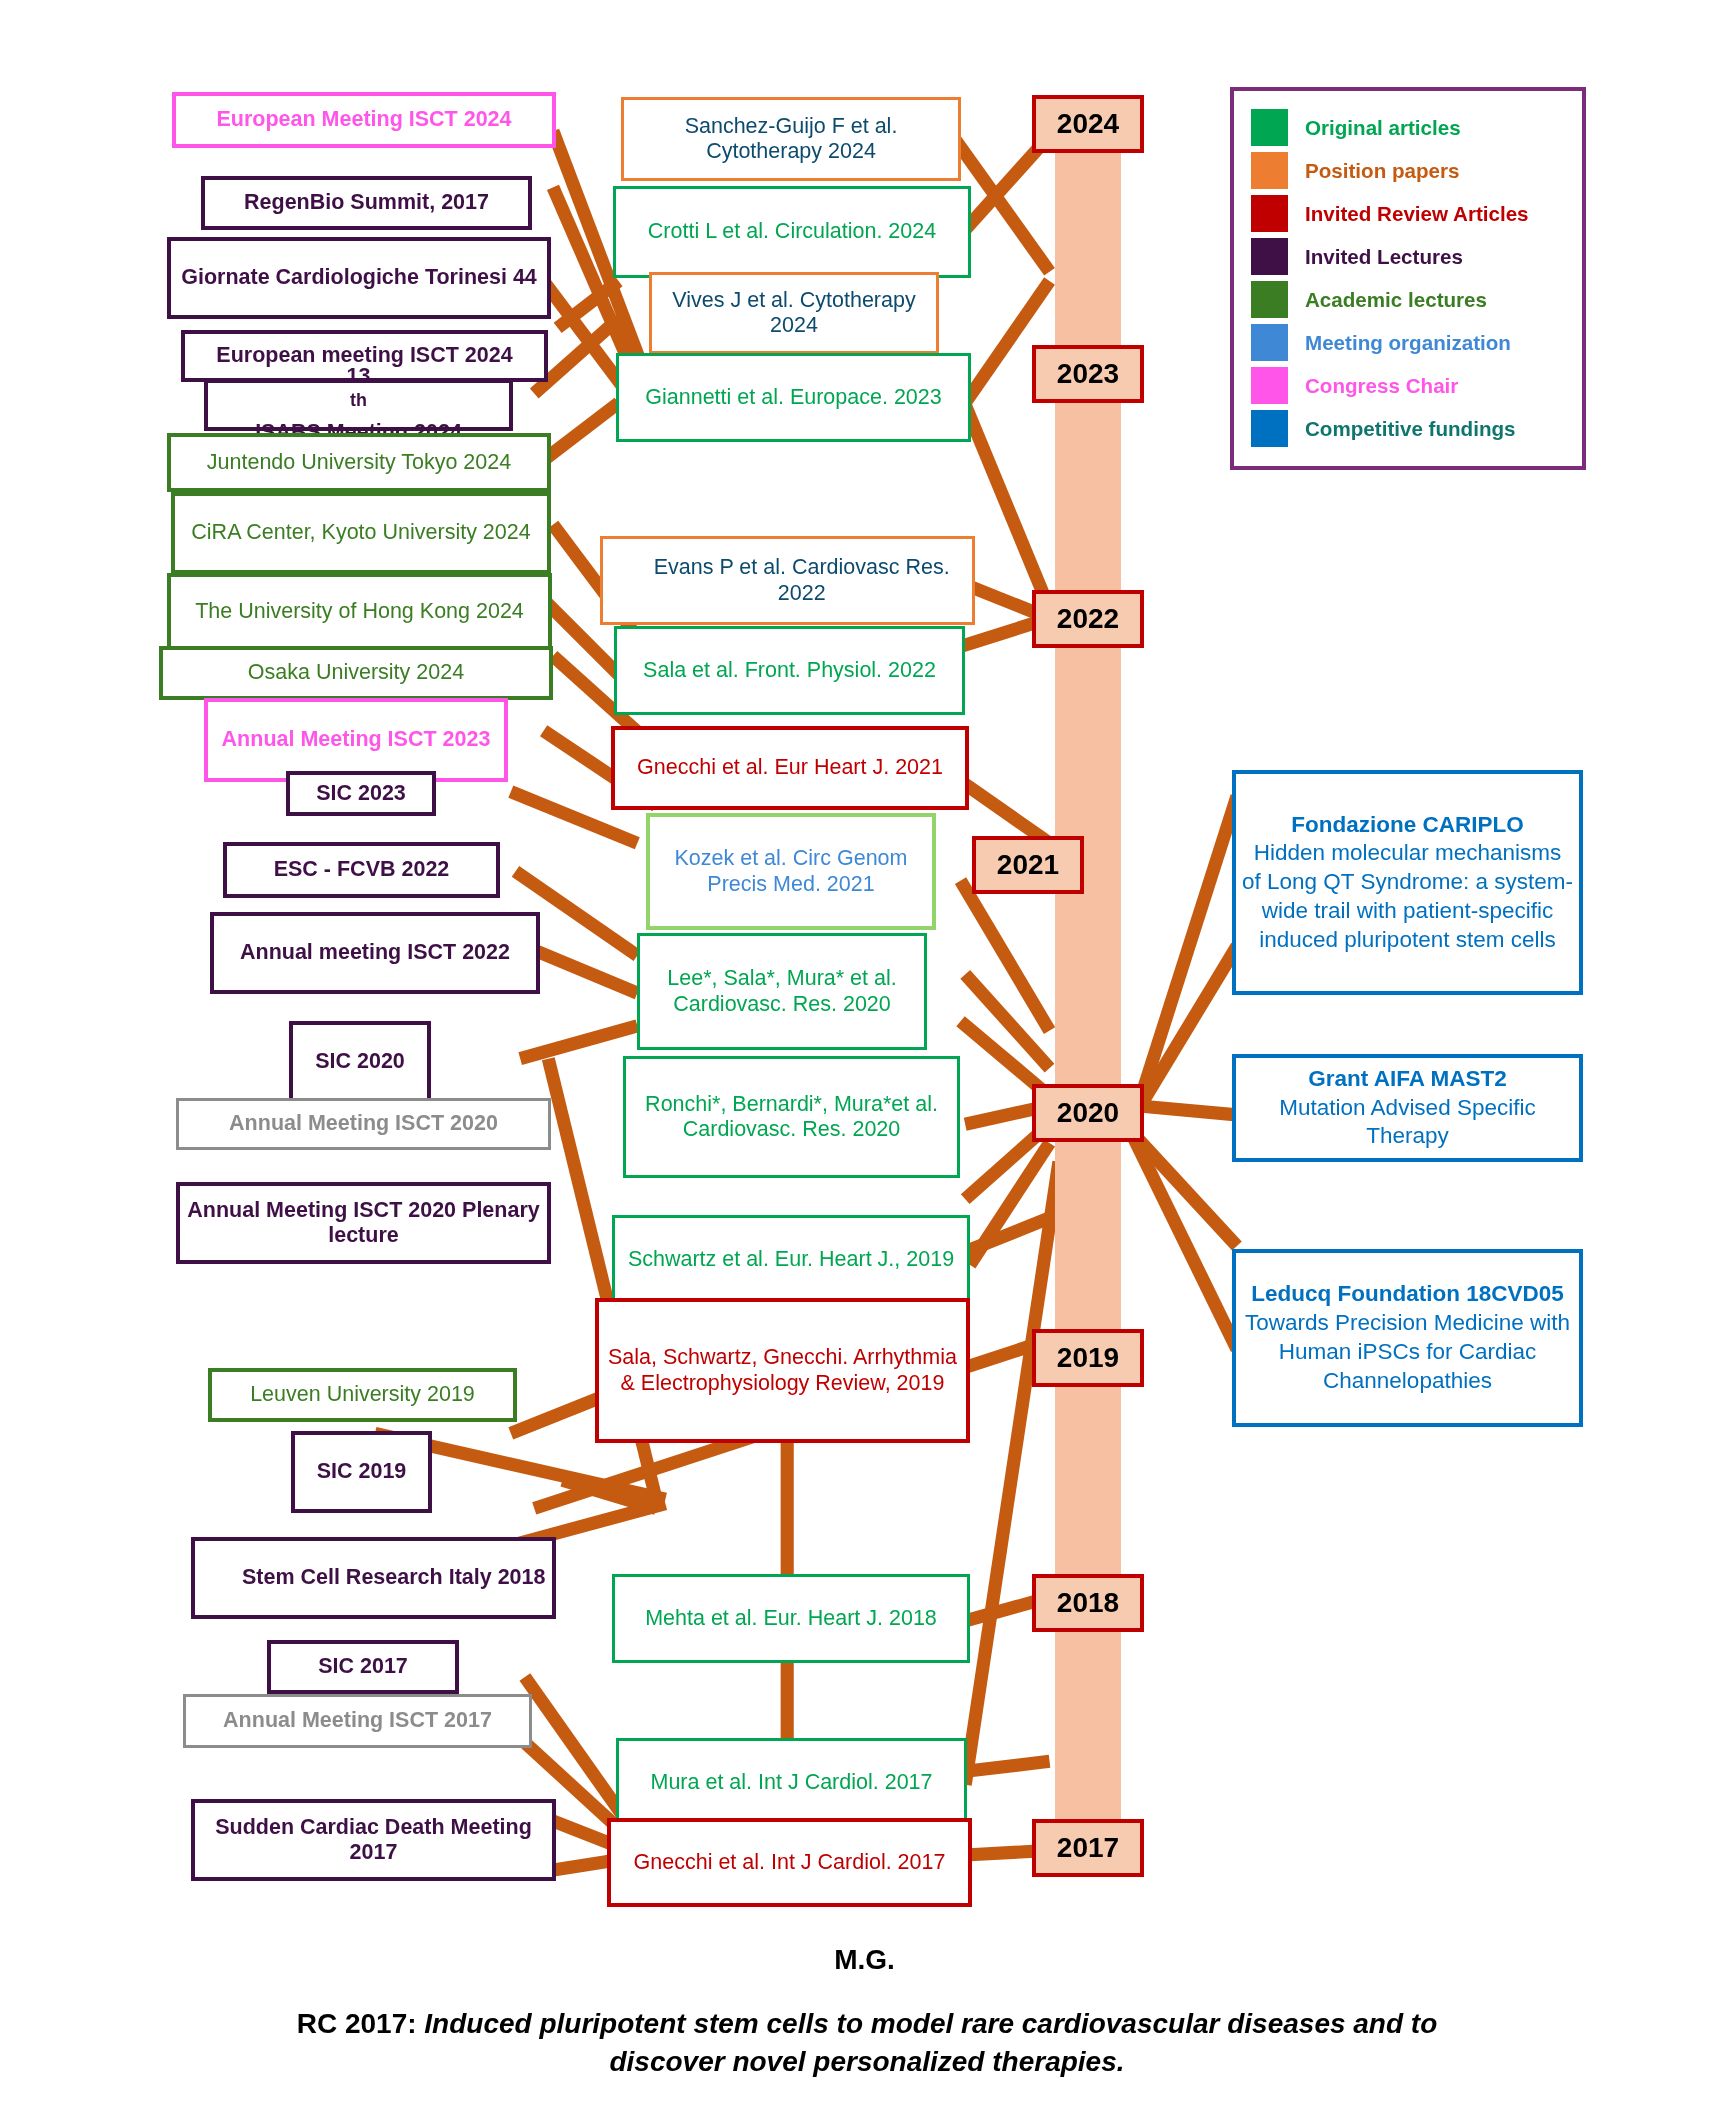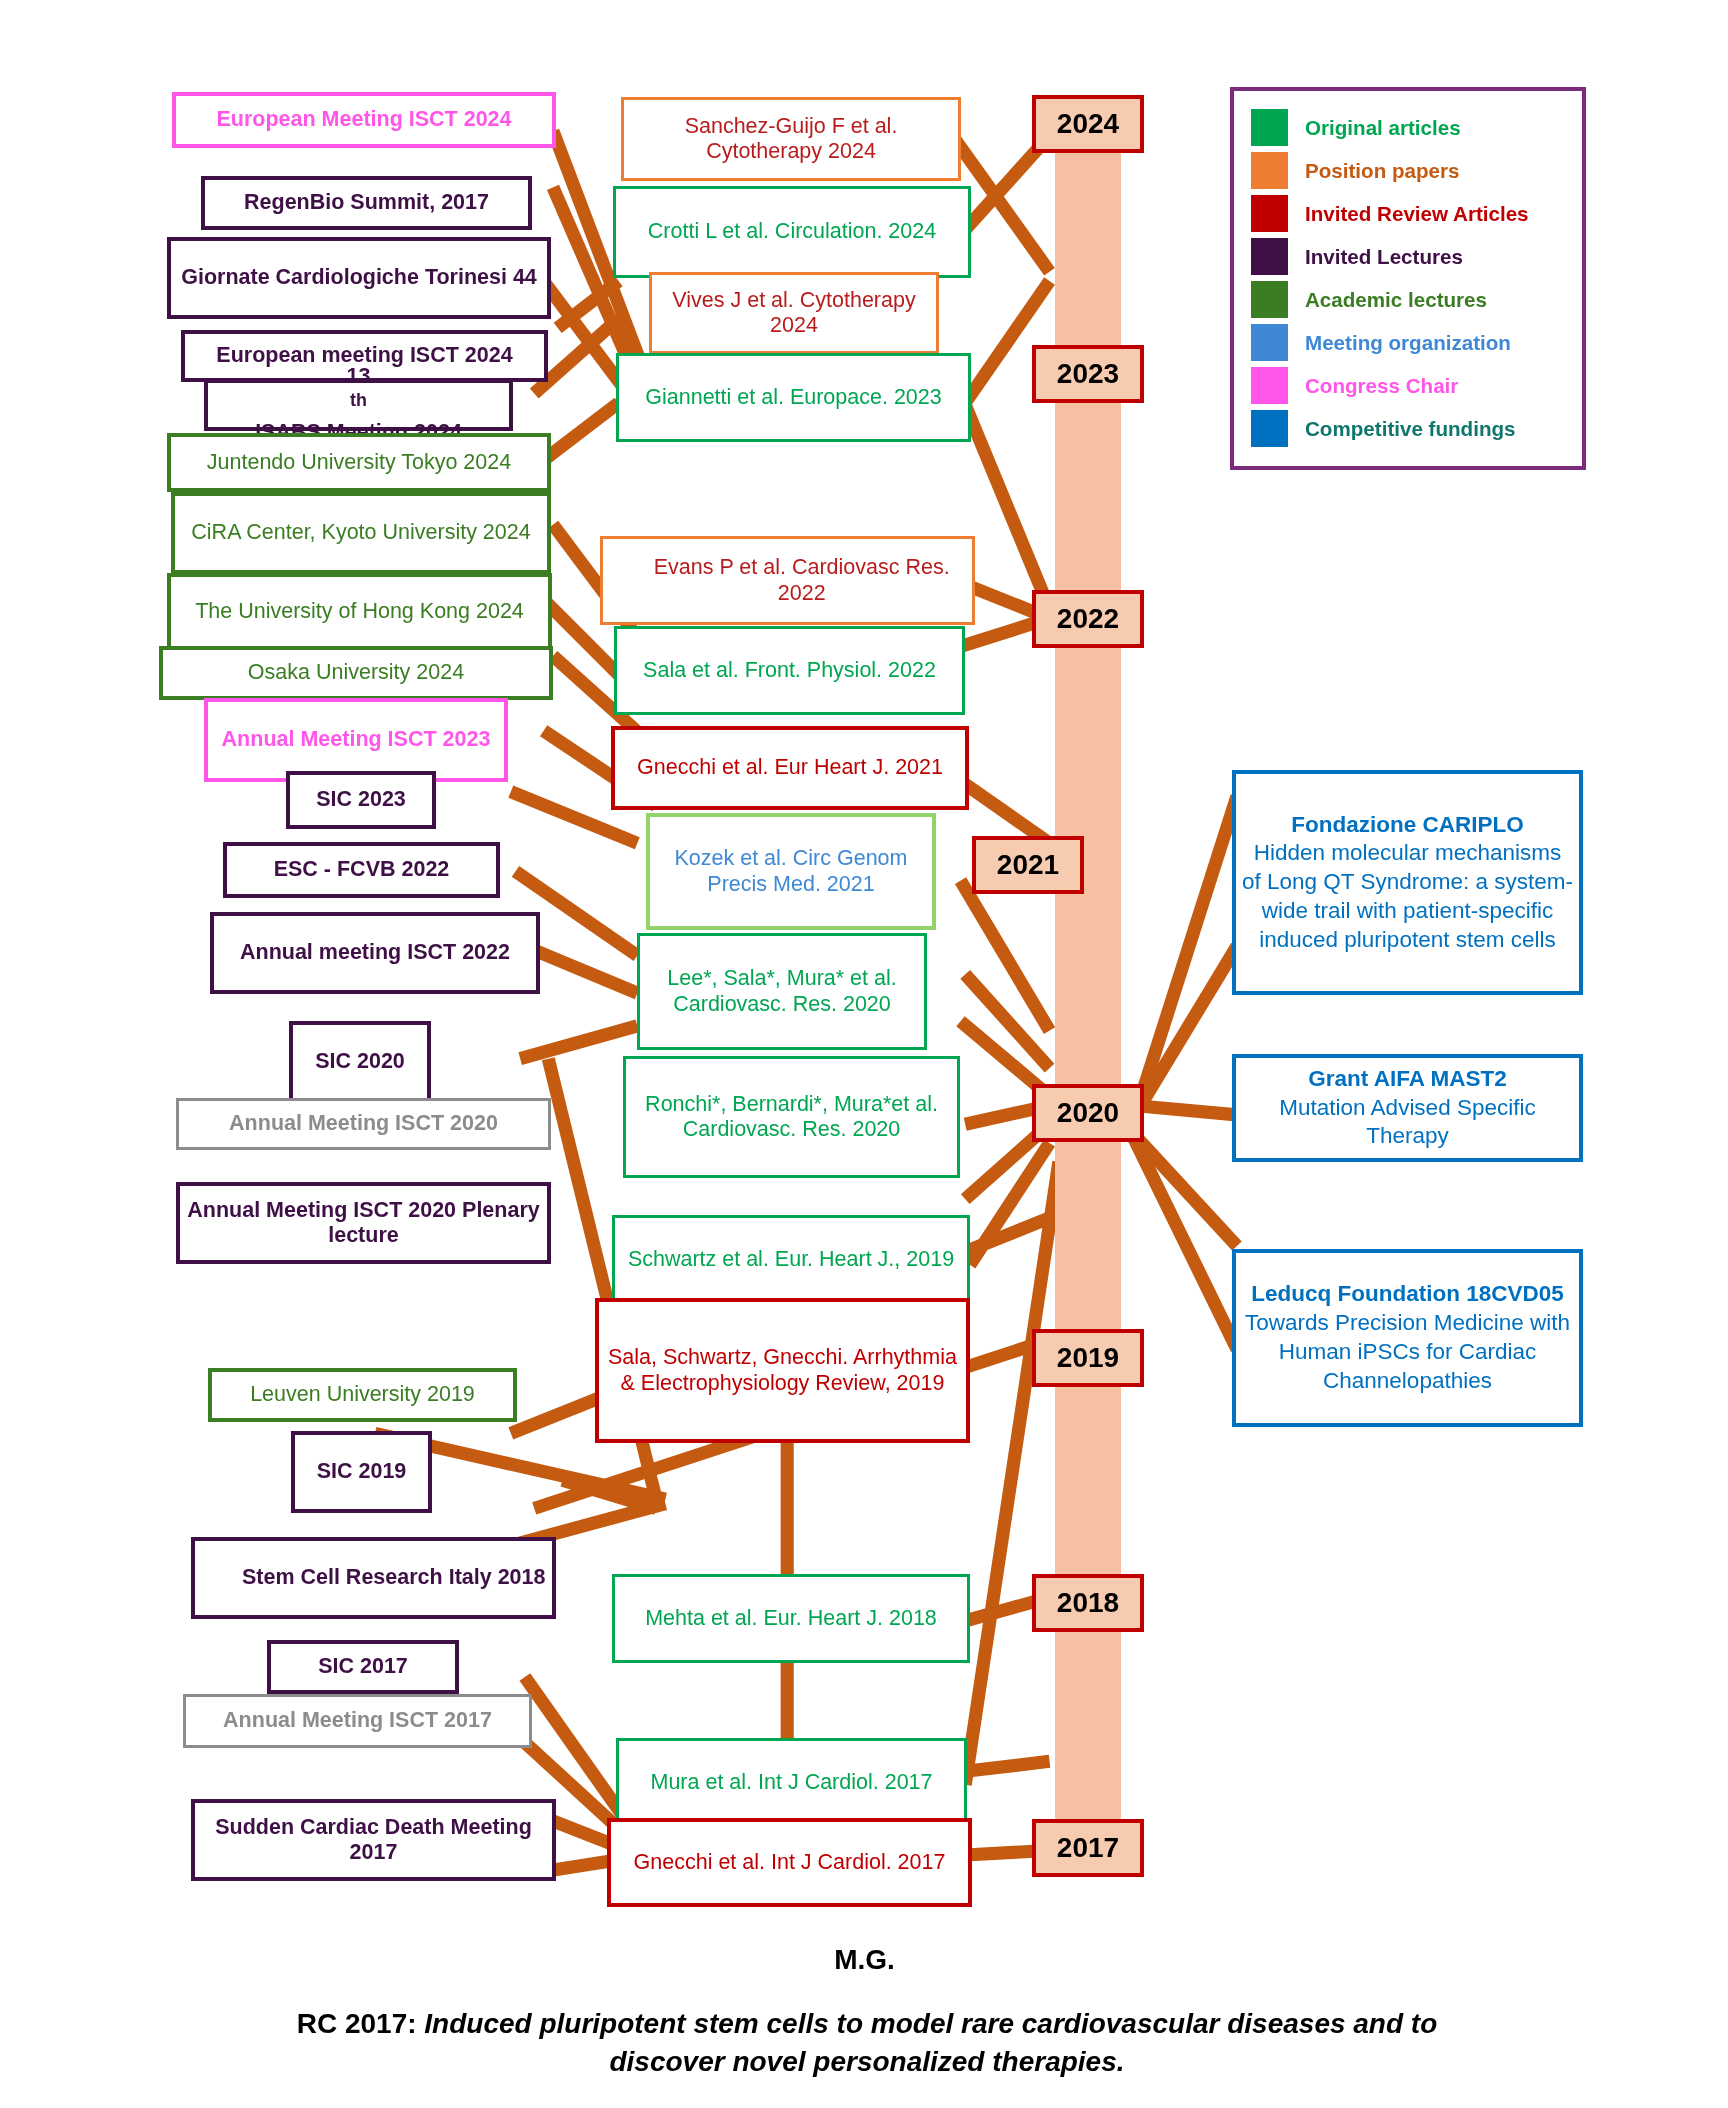--- a/index.html
+++ b/index.html
@@ -17,21 +17,21 @@
     position:absolute;z-index:3;background:#ffffff;
     box-sizing:border-box;
     display:flex;align-items:center;justify-content:center;
     text-align:center;line-height:1.18;
     padding:1.9px 5.6px;
   }
   .box span{display:block;width:100%;}
 
   
   .cat-original   {border:3.7px solid #00A651;color:#00A651;font-size:21.5px;}
-  .cat-position   {border:3.7px solid #ED7D31;color:#b91c1c;font-size:21.5px;}
+  .cat-position   {border:3.7px solid #ED7D31;color:#0c4a6e;font-size:21.5px;}
   .cat-review     {border:4.7px solid #C00000;color:#C00000;font-size:21.5px;}
   .cat-lecture    {border:4.7px solid #3E1046;color:#3E1046;font-size:21.5px;font-weight:bold;}
   .cat-academic   {border:4.7px solid #3B7D23;color:#3B7D23;font-size:21.5px;}
   .cat-chair      {border:4.7px solid #FF55E8;color:#FF55E8;font-size:21.5px;font-weight:bold;}
   .cat-funding    {border:4.7px solid #0070C0;color:#0070C0;font-size:22.5px;}
   .cat-grey       {border:3.7px solid #8C8C8C;color:#8C8C8C;font-size:21.5px;font-weight:bold;}
   .cat-kozek      {border:4.7px solid #92D469;color:#3E88D6;font-size:21.5px;}
 
   
   .yearbox{
@@ -178,21 +178,21 @@
     </div>
   <div class="box cat-academic" style="left:167px;top:573px;width:385px;height:78px;">
       <span>The University of Hong Kong 2024</span>
     </div>
   <div class="box cat-academic" style="left:159px;top:646px;width:394px;height:54px;">
       <span>Osaka University 2024</span>
     </div>
   <div class="box cat-chair" style="left:204px;top:698px;width:304px;height:84px;">
       <span>Annual Meeting ISCT 2023</span>
     </div>
-  <div class="box cat-lecture" style="left:286px;top:771px;width:150px;height:58px;">
+  <div class="box cat-lecture" style="left:286px;top:771px;width:150px;height:45px;">
       <span>SIC 2023</span>
     </div>
   <div class="box cat-lecture" style="left:223px;top:842px;width:277px;height:56px;">
       <span>ESC - FCVB 2022</span>
     </div>
   <div class="box cat-lecture" style="left:210px;top:912px;width:330px;height:82px;">
       <span>Annual meeting ISCT 2022</span>
     </div>
   <div class="box cat-lecture" style="left:289px;top:1021px;width:142px;height:82px;">
       <span>SIC 2020</span>

